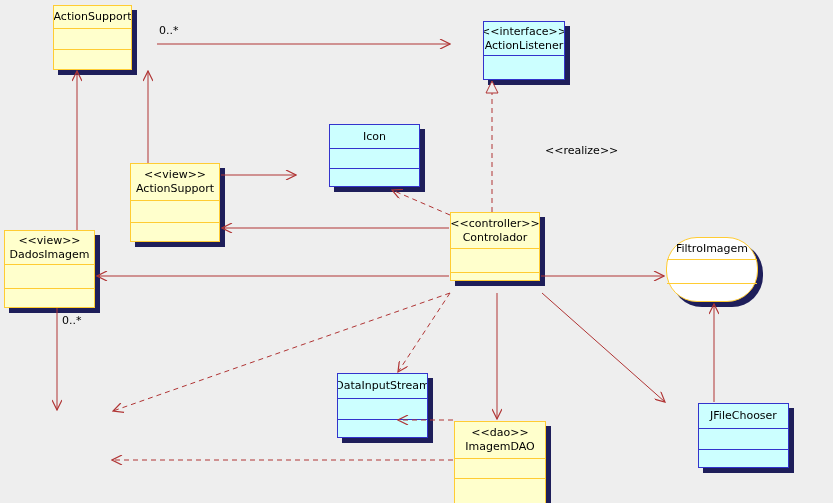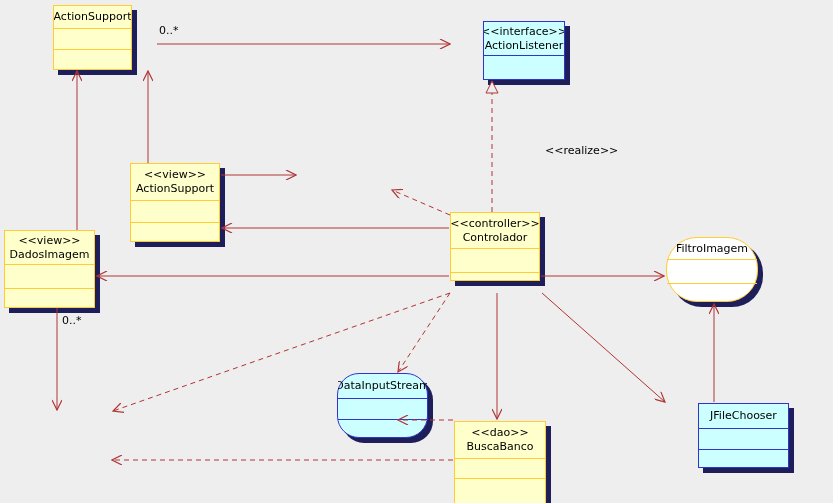--- a/index.html
+++ b/index.html
@@ -58,20 +58,27 @@
   </div>
 
   <div class="uml-class cyan" style="left:451px;top:21px;width:82px;height:59px;">
     <div class="title" style="height:33px">
       <div>&lt;&lt;interface&gt;&gt;</div>
       <div>ActionListener</div>
     </div>
     <div class="compartment fill"></div>
   </div>
 
+  <div class="uml-class cyan" style="left:297px;top:124px;width:91px;height:63px;">
+    <div class="title" style="height:23px">
+      <div>Icon</div>
+    </div>
+    <div class="compartment" style="height:20px"></div>
+    <div class="compartment fill"></div>
+  </div>
 
   <div class="uml-class yellow" style="left:130px;top:163px;width:90px;height:79px;">
     <div class="title" style="height:36px">
       <div>&lt;&lt;view&gt;&gt;</div>
       <div>ActionSupport</div>
     </div>
     <div class="compartment" style="height:22px"></div>
     <div class="compartment fill"></div>
   </div>
 
@@ -94,32 +101,32 @@
   </div>
 
   <div class="uml-class white" style="left:666px;top:237px;width:92px;height:65px;border-radius:31px;">
     <div class="title" style="height:21px">
       <div>FiltroImagem</div>
     </div>
     <div class="compartment" style="height:24px"></div>
     <div class="compartment fill"></div>
   </div>
 
-  <div class="uml-class cyan" style="left:305px;top:373px;width:91px;height:65px;border-radius:22px;">
+  <div class="uml-class cyan" style="left:305px;top:373px;width:91px;height:65px;">
     <div class="title" style="height:24px">
       <div>DataInputStream</div>
     </div>
     <div class="compartment" style="height:21px"></div>
     <div class="compartment fill"></div>
   </div>
 
   <div class="uml-class yellow" style="left:454px;top:421px;width:92px;height:98px;">
     <div class="title" style="height:36px">
       <div>&lt;&lt;dao&gt;&gt;</div>
-      <div>BuscaBanco</div>
+      <div>ImagemDAO</div>
     </div>
     <div class="compartment" style="height:20px"></div>
     <div class="compartment fill"></div>
   </div>
 
 
   <div class="uml-class cyan" style="left:666px;top:403px;width:91px;height:65px;">
     <div class="title" style="height:24px">
       <div>JFileChooser</div>
     </div>

